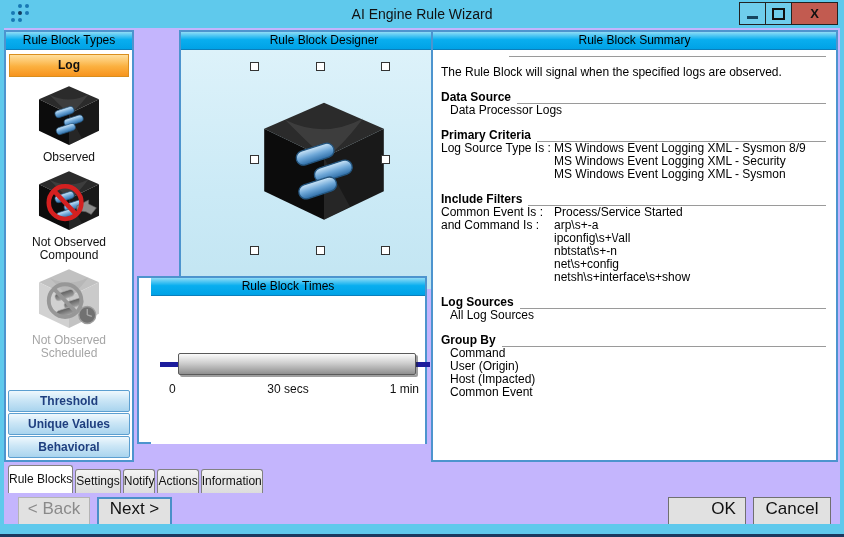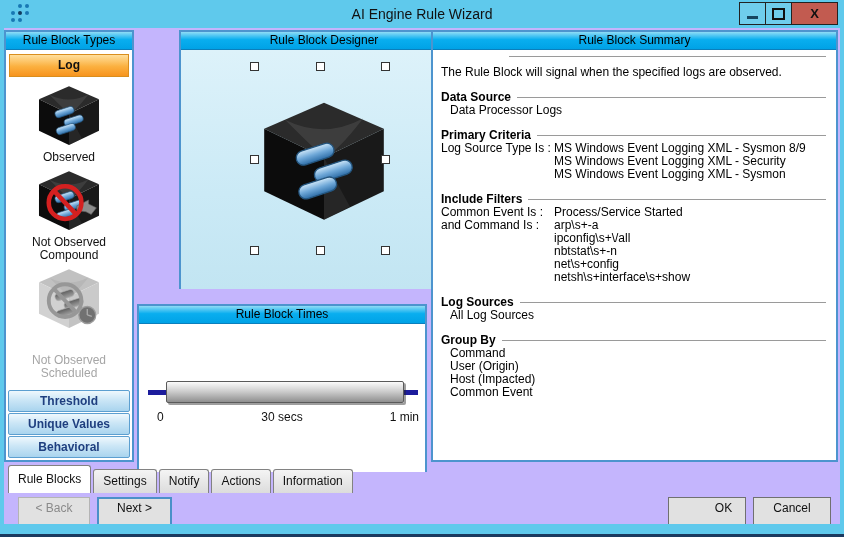--- a/index.html
+++ b/index.html
@@ -30,69 +30,69 @@
   .panel-header{height:17px;background:linear-gradient(#8FDCF6 0%,#09AEEF 45%,#00A2E6 100%);
                 border-bottom:1px solid #0B7FBC;color:#000;font-size:12px;text-align:center;line-height:17px;}
 
   
   .left-panel{left:0px;top:2px;width:130px;height:432px;display:flex;flex-direction:column;}
   .log-btn{margin:4px 3px 2px 3px;height:21px;line-height:21px;text-align:center;font-size:12px;font-weight:bold;color:#111;
            background:linear-gradient(#FFDF9C 0%,#FBB03F 55%,#F7941E 100%);border:1px solid #D98E1E;cursor:pointer;}
   .type-item{display:flex;flex-direction:column;align-items:center;margin-top:6px;cursor:pointer;}
   .type-item svg{width:66px;height:62px;}
   .type-label{font-size:12px;color:#111;text-align:center;line-height:13px;width:110px;margin-top:4px;}
-  .type-item.disabled{cursor:default;gap:20px;}
+  .type-item.disabled{cursor:default;}
   .type-item.disabled .type-label{color:#A6A6A6;}
   .cube-gray{filter:grayscale(1) invert(0.82) opacity(0.85);}
   .cat-btns{margin-top:auto;display:flex;flex-direction:column;gap:1px;padding:2px;}
   .cat-btn{height:20px;line-height:20px;text-align:center;font-size:12px;font-weight:bold;color:#1F3F7F;
            background:linear-gradient(#EFF8FD 0%,#CBE6F6 45%,#A9D4EE 100%);border:1px solid #5C9FD0;
            border-radius:2px;cursor:pointer;}
 
   
   .designer{left:133px;top:2px;width:290px;height:259px;margin-left:42px;}
   .designer-canvas{position:relative;width:100%;height:239px;
                    background:linear-gradient(#DDF2FA 0%,#CBEAF6 60%,#C2E5F2 100%);}
   .handle{position:absolute;width:9px;height:9px;background:#fff;border:1px solid #333;box-sizing:border-box;cursor:pointer;}
   .designer-cube{position:absolute;left:78px;top:50px;width:130px;height:124px;cursor:pointer;}
 
   
-  .times{left:133px;top:276px;width:290px;height:168px;}
+  .times{left:133px;top:248px;width:290px;height:168px;padding-left:12px;}
   .times-body{position:relative;width:100%;height:148px;background:#fff;}
   .slider-line{position:absolute;left:9px;top:66px;width:270px;height:5px;background:#1C1C9C;}
   .slider-bar{position:absolute;left:27px;top:57px;width:238px;height:22px;
               background:linear-gradient(#FBFBFB 0%,#CFCFCF 45%,#8F8F8F 100%);
               border:1px solid #5A5A5A;border-radius:2px;box-sizing:border-box;
               box-shadow:2px 2px 0 rgba(40,40,40,0.45);cursor:pointer;}
   .tick-row{position:absolute;left:0;top:86px;width:100%;font-size:12px;color:#111;}
   .tick-0{position:absolute;left:18px;}
   .tick-30{position:absolute;left:0;width:100%;text-align:center;}
   .tick-60{position:absolute;right:6px;}
 
   
   .summary{left:427px;top:2px;width:407px;height:432px;}
   .summary-body{padding:2px 4px 0 8px;font-size:12px;color:#000;line-height:13px;}
   .top-rule{height:1px;background:#9A9A9A;margin:4px 6px 0 68px;}
   .sum-intro{margin-top:9px;}
   .sum-section{margin-top:12px;}
-  .section-title{display:flex;align-items:center;font-weight:bold;}
+  .section-title{display:flex;align-items:flex-end;font-weight:bold;}
   .rule-line{flex:1;height:1px;background:#9A9A9A;margin:0 6px 0 6px;}
   .sum-row{display:flex;}
   .sum-label{width:108px;text-align:left;white-space:pre;flex:none;}
   .sum-value{margin-left:5px;white-space:pre;}
   .sum-plain{padding-left:9px;white-space:pre;}
 
   
   .tabbar{position:absolute;left:4px;top:437px;height:28px;display:flex;align-items:flex-end;}
-  .tab{height:23px;line-height:23px;padding:0 9px;font-size:12px;color:#111;background:linear-gradient(#F4F4F4,#DCDCDC);
+  .tab{height:23px;line-height:23px;padding:0 0;font-size:12px;color:#111;background:linear-gradient(#F4F4F4,#DCDCDC);
        border:1px solid #828282;border-bottom:none;border-radius:3px 3px 0 0;margin-right:2px;cursor:pointer;}
   .tab.active{height:27px;line-height:27px;background:#FFFFFF;position:relative;z-index:2;}
 
   
-  .pushbtn{position:absolute;height:34px;font-size:12px;color:#111;background:#E1E1E1;border:1px solid #707070;
+  .pushbtn{position:absolute;height:34px;font-size:17px;color:#111;background:#E1E1E1;border:1px solid #707070;
            text-align:center;line-height:21px;box-sizing:border-box;cursor:pointer;}
   .btn-back{left:14px;top:469px;width:72px;color:#8A8A8A;border-color:#B4B4B4;cursor:default;}
   .btn-next{left:93px;top:469px;width:75px;border:2px solid #4A90C8;line-height:19px;}
   .btn-ok{left:664px;top:469px;width:78px;padding-left:33px;}
   .btn-cancel{left:749px;top:469px;width:78px;}
 </style>
 </head>
 <body>
 
 <svg width="0" height="0" style="position:absolute">

